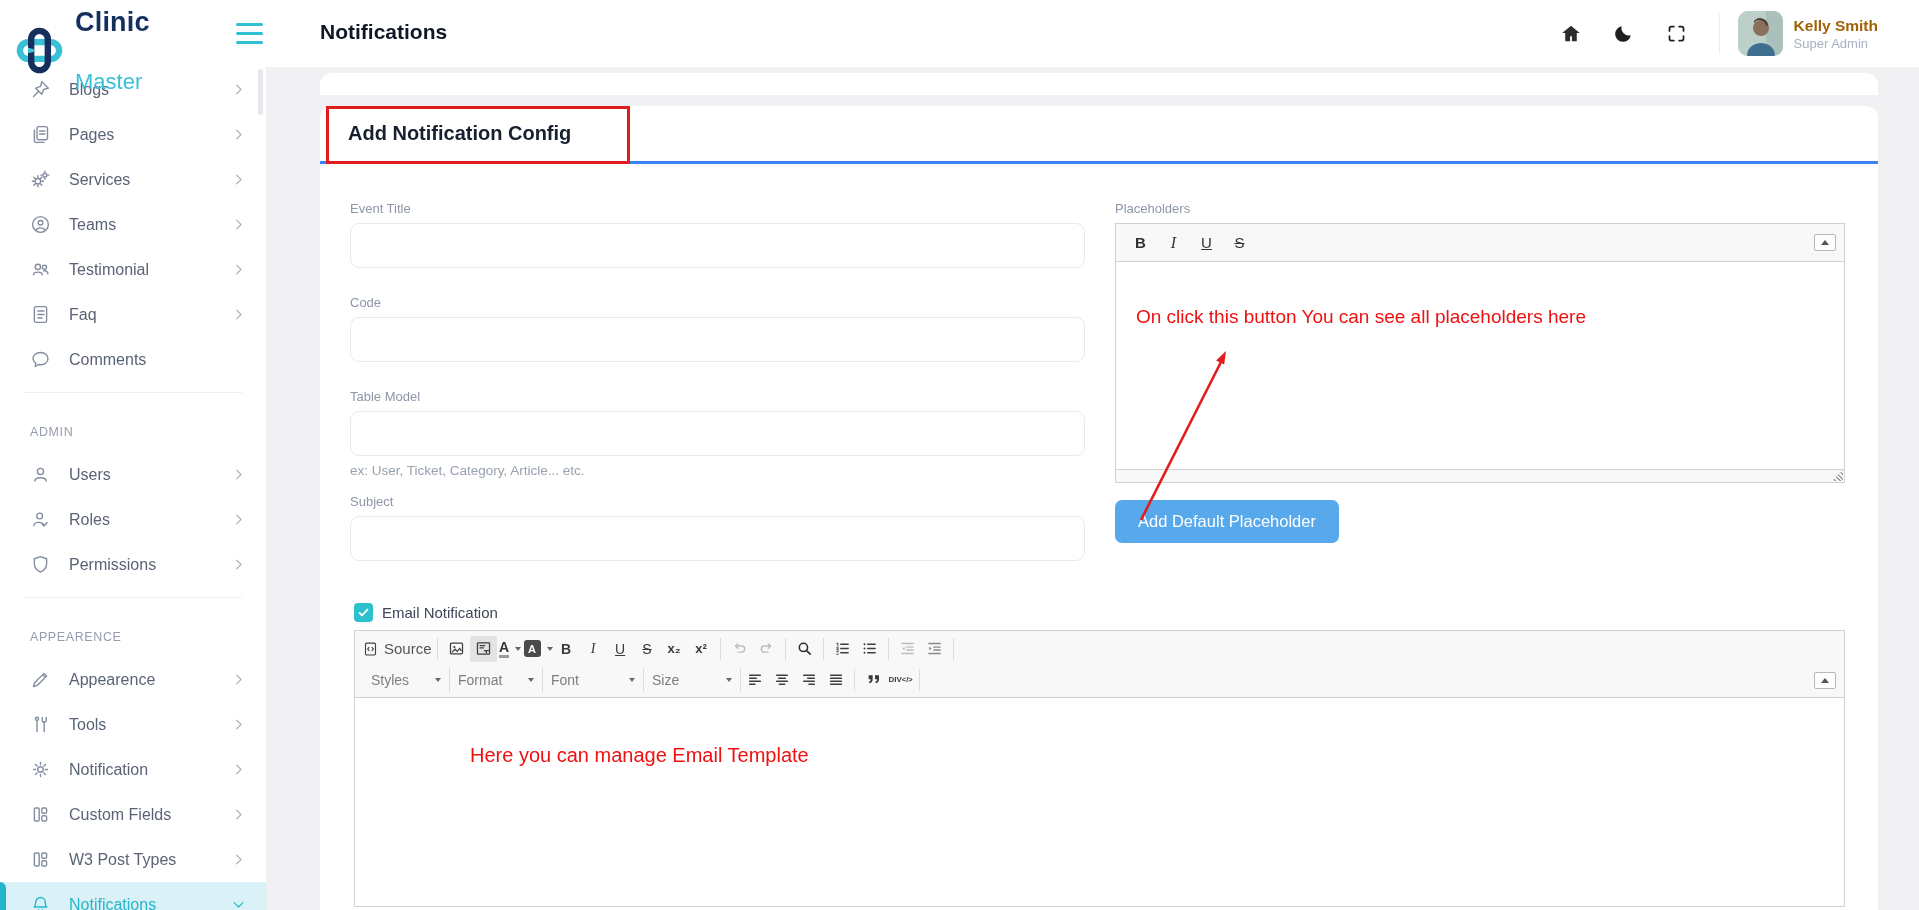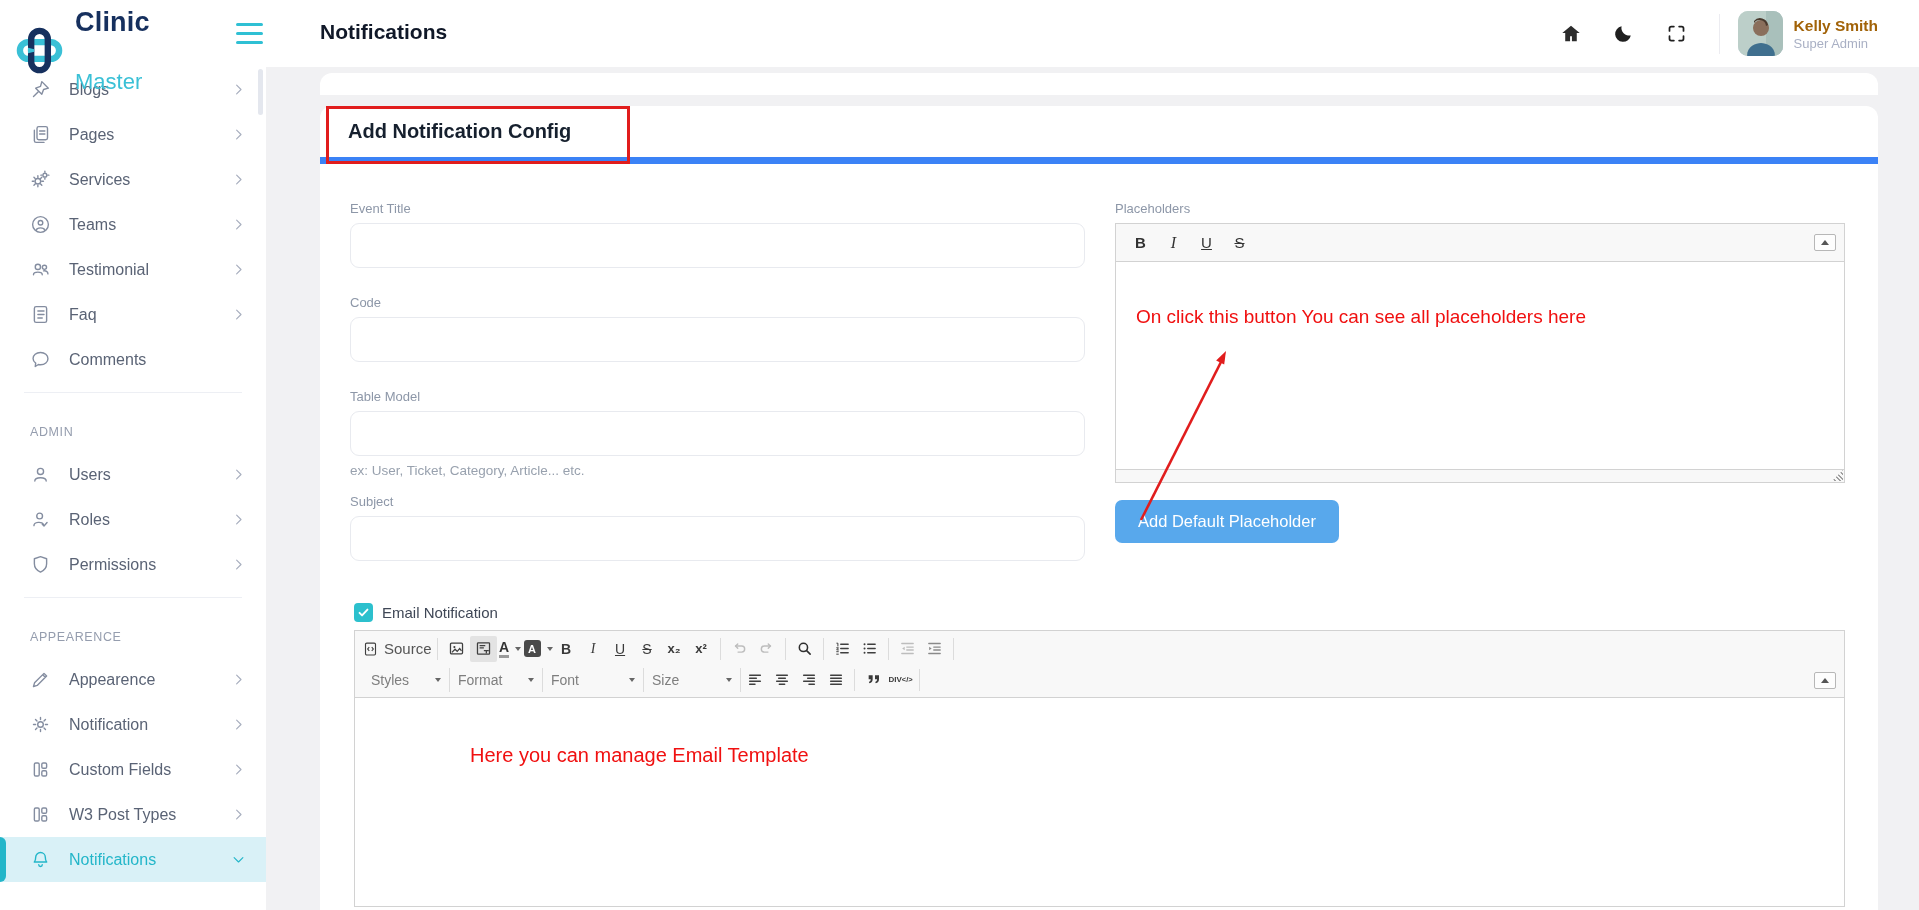--- a/index.html
+++ b/index.html
@@ -39,21 +39,21 @@
   .side-item.active .ic { stroke:#23b6c9; }
   .active-pill { position:absolute; left:0; top:0; width:6px; height:45px; background:#23b6c9; border-radius:0 6px 6px 0; }
   .ic { stroke:#848da0; fill:none; stroke-width:1.6; stroke-linecap:round; stroke-linejoin:round; flex:none; }
   .chev-ic { stroke:#a6adbd; fill:none; stroke-width:1.8; stroke-linecap:round; stroke-linejoin:round; }
   .chev-ic.teal { stroke:#23b6c9; }
 
   
   .content { position:absolute; top:67px; left:281px; right:0; bottom:0; background:#f1f1f3; padding:6px 41px 0 39px; }
   .top-strip { height:22px; background:#fff; border-radius:12px 12px 0 0; }
   .card { margin-top:11px; background:#fff; border-radius:12px 12px 0 0; min-height:820px; position:relative; }
-  .card-title-row { height:58px; display:flex; align-items:center; padding:0 28px; border-bottom:7px solid #3b82f6; }
+  .card-title-row { height:58px; display:flex; align-items:center; padding:0 28px; border-bottom:3px solid #3b82f6; }
   .card-title { font-size:20px; font-weight:700; color:#16202e; }
   .red-box { position:absolute; left:6px; top:0; width:304px; height:58px; border:3px solid #e11d1d; pointer-events:none; }
 
   .form-row { display:flex; gap:30px; padding:37px 33px 0 30px; align-items:flex-start; }
   .col-left { width:735px; flex:none; }
   .col-right { flex:1; position:relative; }
   .f-label { display:block; font-size:13px; color:#8d97a8; margin-bottom:7px; }
   .f-input { width:100%; height:45px; border:1px solid #e8eaef; border-radius:9px; background:#fff;
              font-size:15px; color:#333; padding:0 14px; outline:none; }
   .field { margin-bottom:27px; }
@@ -294,20 +294,32 @@
   <div class="side-item">
     <svg class="ic" width="21" height="21" viewBox="0 0 24 24">
       <path d="M4 20 l1.2-4.2 L16 5 l3 3 L8.2 18.8 Z M14.5 6.5 l3 3"></path>
     </svg>
     <span class="side-label">Appearence</span>
     <svg class="chev chev-ic" width="15" height="15" viewBox="0 0 24 24">
         <path d="M9 5 l7 7 -7 7"></path>
       </svg>
   </div>
 
+  <div class="side-item">
+    <svg class="ic" width="21" height="21" viewBox="0 0 24 24">
+      <circle cx="8" cy="5.5" r="1.8"></circle>
+        <path d="M8 7.3 V20"></path>
+        <path d="M14 4 v3 a2.2 2.2 0 0 0 4.4 0 v-3"></path>
+        <path d="M16.2 9.2 V20"></path>
+    </svg>
+    <span class="side-label">Tools</span>
+    <svg class="chev chev-ic" width="15" height="15" viewBox="0 0 24 24">
+        <path d="M9 5 l7 7 -7 7"></path>
+      </svg>
+  </div>
 
   <div class="side-item">
     <svg class="ic" width="21" height="21" viewBox="0 0 24 24">
       <circle cx="12" cy="12" r="3.2"></circle>
       <path d="M12 6.4 V4 M12 20 v-2.4 M17.6 12 H20 M4 12 h2.4 M16 8 l1.7-1.7 M6.3 17.7 L8 16 M16 16 l1.7 1.7 M6.3 6.3 L8 8"></path>
     </svg>
     <span class="side-label">Notification</span>
     <svg class="chev chev-ic" width="15" height="15" viewBox="0 0 24 24">
         <path d="M9 5 l7 7 -7 7"></path>
       </svg>

